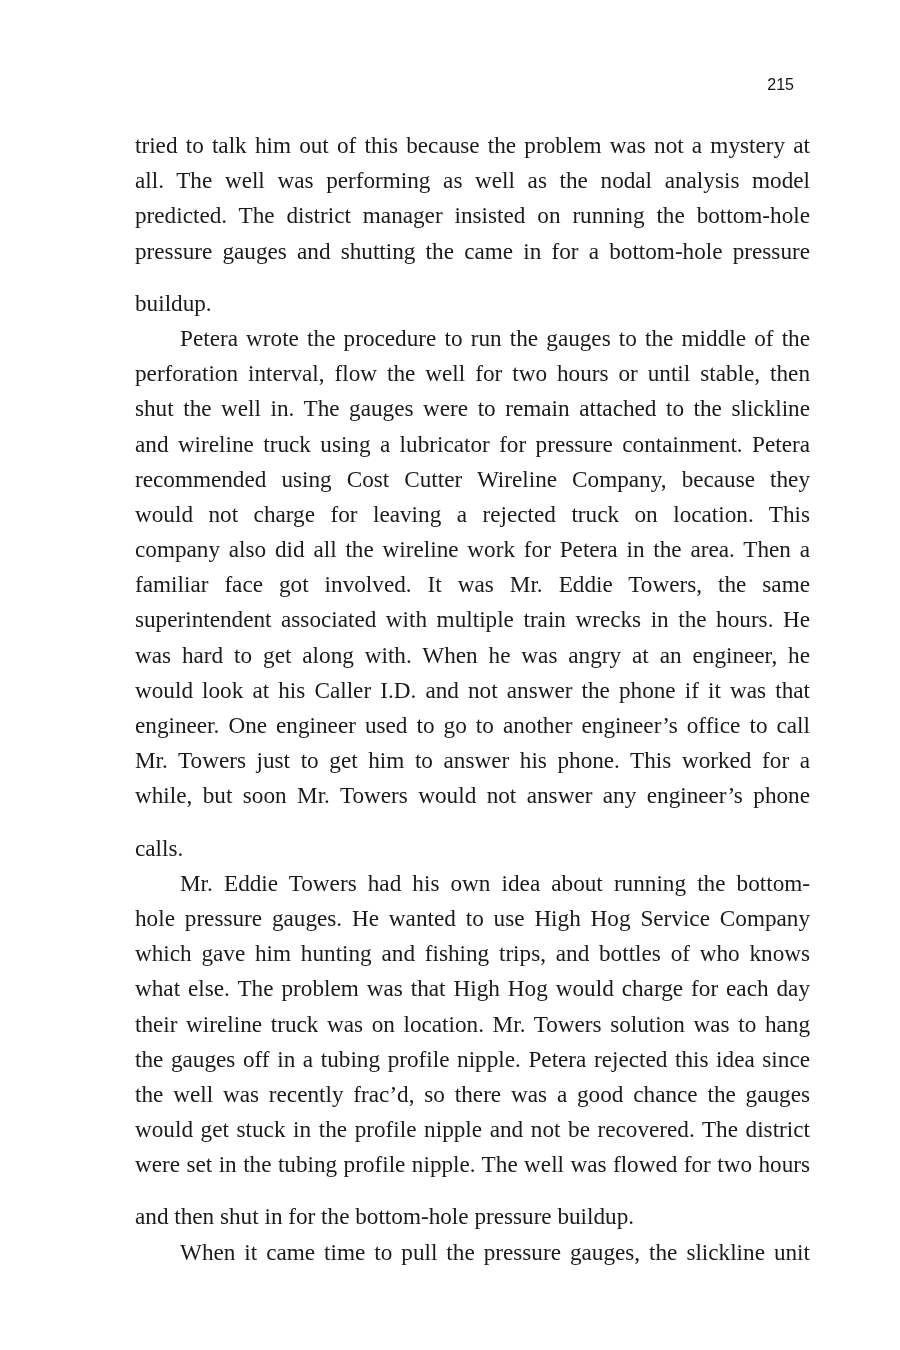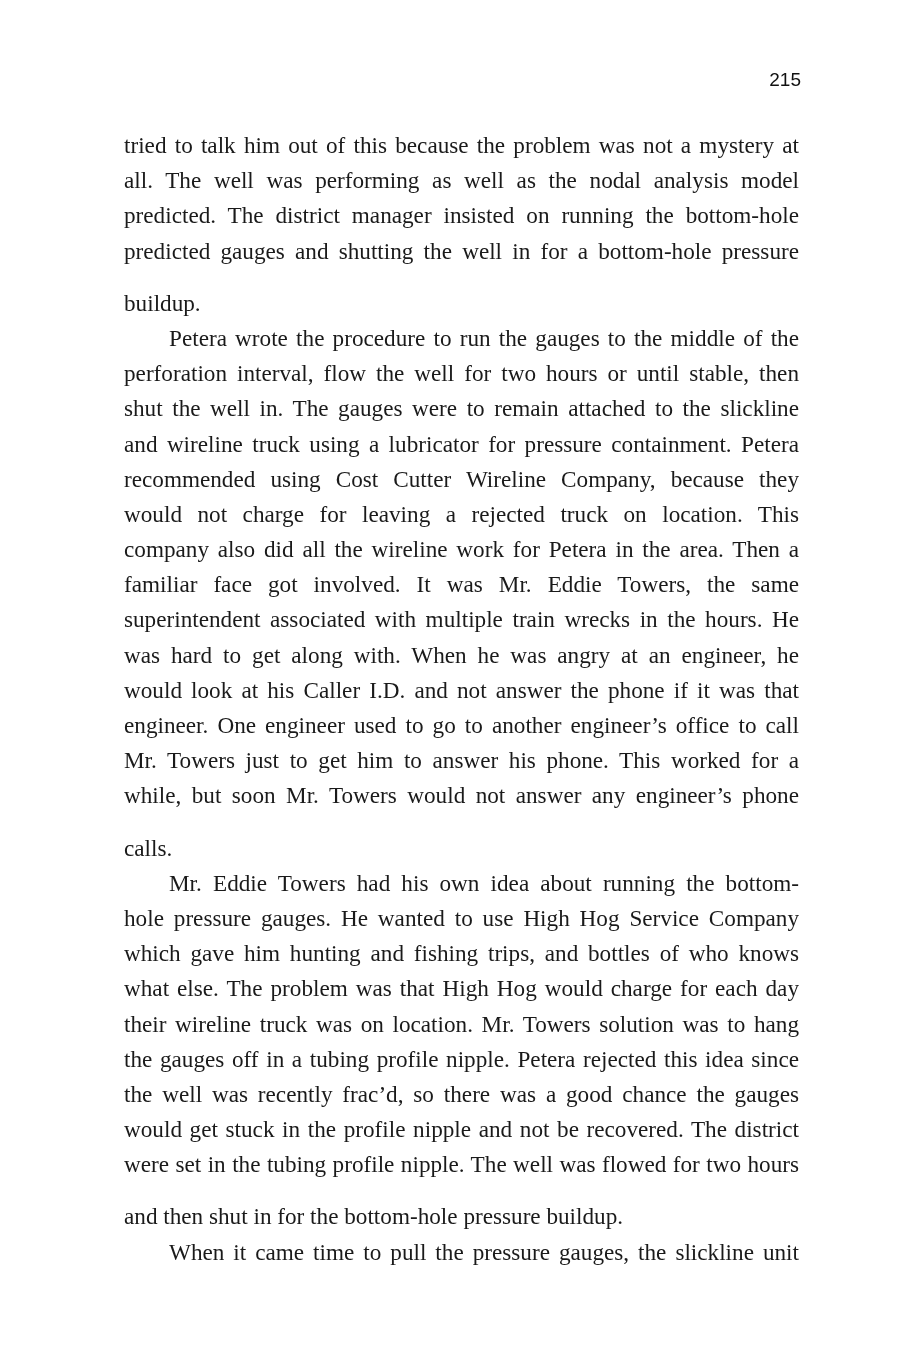--- a/index.html
+++ b/index.html
@@ -11,29 +11,29 @@
       width: 900px;
       height: 1350px;
       position: relative;
       overflow: hidden;
     }
     .page-number {
       position: absolute;
       top: 60px;
       right: 90px;
       font-family: "Liberation Sans", "DejaVu Sans", sans-serif;
-      font-size: 19px;
+      font-size: 16px;
       color: #111111;
-      margin: 9px;
+      margin: 16px;
       text-align: center;
     }
     .body-text {
       position: absolute;
       top: 128px;
-      left: 124px;
+      left: 135px;
       width: 675px;
       font-family: "Liberation Serif", "DejaVu Serif", serif;
       font-size: 23.2px;
       line-height: 35.2px;
       color: #1a1a1a;
     }
     .line {
       display: block;
       white-space: nowrap;
       text-align: justify;
@@ -52,21 +52,21 @@
 <body>
 
 <p class="page-number">215</p>
 
 <div class="body-text">
 
   <div>
     <span class="line">tried to talk him out of this because the problem was not a mystery at</span>
     <span class="line">all. The well was performing as well as the nodal analysis model</span>
     <span class="line">predicted. The district manager insisted on running the bottom-hole</span>
-    <span class="line">predicted gauges and shutting the well in for a bottom-hole pressure</span>
+    <span class="line">pressure gauges and shutting the came in for a bottom-hole pressure</span>
     <span class="line last">buildup.</span>
   </div>
 
   <div>
     <span class="line indent">Petera wrote the procedure to run the gauges to the middle of the</span>
     <span class="line">perforation interval, flow the well for two hours or until stable, then</span>
     <span class="line">shut the well in. The gauges were to remain attached to the slickline</span>
     <span class="line">and wireline truck using a lubricator for pressure containment. Petera</span>
     <span class="line">recommended using Cost Cutter Wireline Company, because they</span>
     <span class="line">would not charge for leaving a rejected truck on location. This</span>

